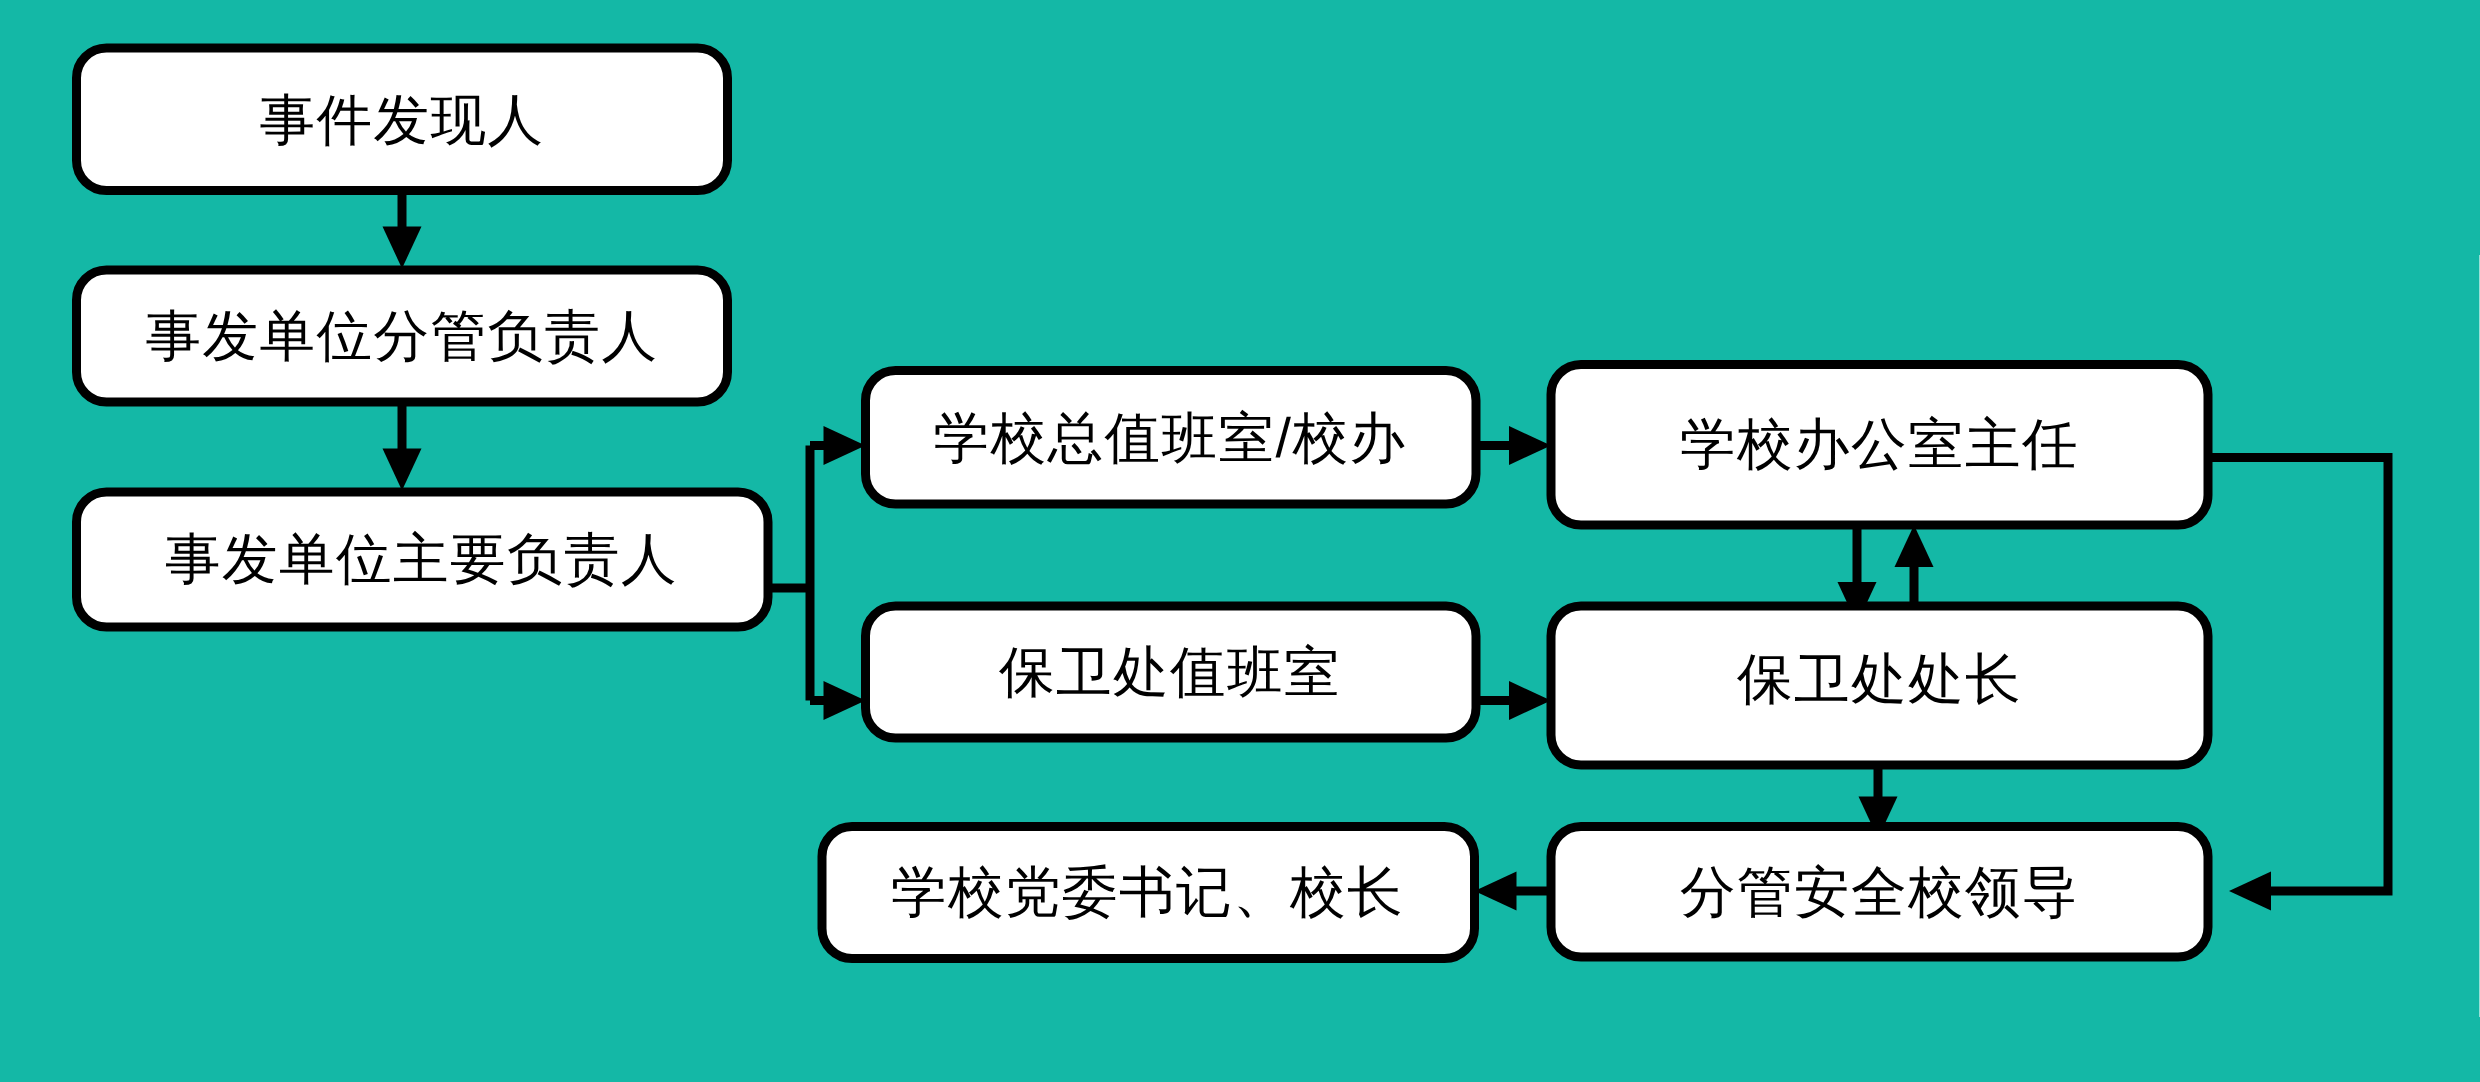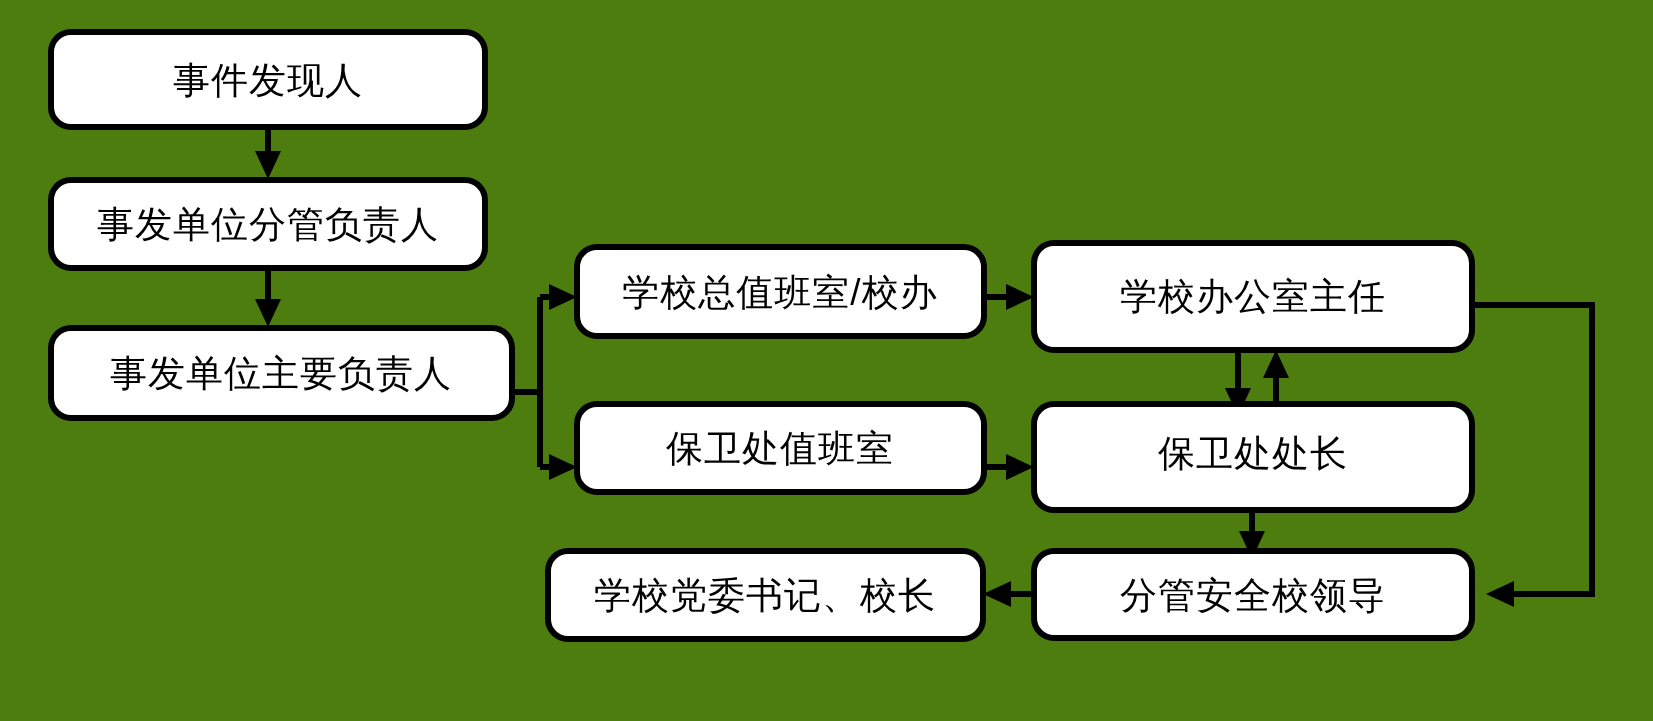--- a/index.html
+++ b/index.html
@@ -10,21 +10,21 @@
   body {
     width: 1653px;
     height: 721px;
     font-family: "Liberation Sans", "DejaVu Sans", sans-serif;
     overflow: hidden;
   }
   #flowchart-root {
     position: relative;
     width: 1653px;
     height: 721px;
-    background: #4d7c0f;
+    background: #14b8a6;
   }
   svg#diagram {
     display: block;
     width: 1653px;
     height: 721px;
   }
   .node-rect {
     fill: #ffffff;
     stroke: #000000;
     stroke-width: 6;

